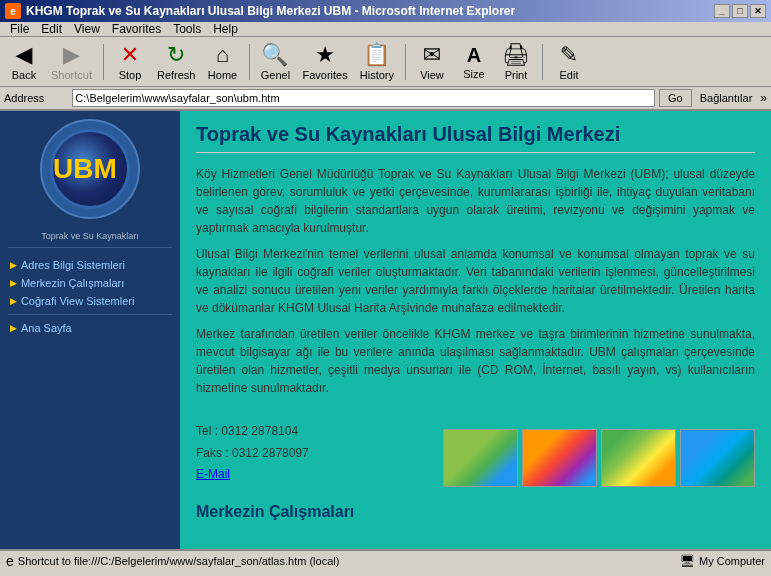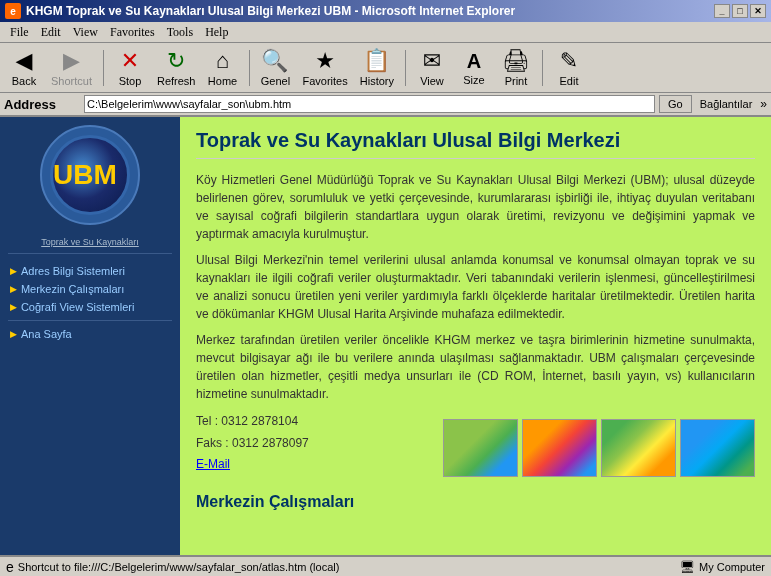--- a/index.html
+++ b/index.html
@@ -24,25 +24,24 @@
       width: 16px; height: 14px; border: 1px solid #888; background: #d4d0c8;
       color: black; font-size: 9px; display: flex; align-items: center; justify-content: center; cursor: pointer;
     }
     .title-btn.close { background: #d4d0c8; }
 
     
     .menu-bar {
       background: #d4d0c8;
       display: flex;
       gap: 0;
-      padding: 10px 4px;
+      padding: 4px 4px;
       border-bottom: 1px solid #888;
       height: 15px;
       align-items: center;
-      font-family: Liberation Serif, serif;
     }
     .menu-item {
       padding: 1px 6px;
       font-size: 12px;
       cursor: pointer;
       color: black;
     }
 
     
     .toolbar {
@@ -75,21 +74,21 @@
     
     .address-bar {
       background: #d4d0c8;
       display: flex;
       align-items: center;
       padding: 2px 4px;
       border-bottom: 2px solid #888;
       height: 24px;
       gap: 4px;
     }
-    .address-label { font-size: 13px; font-weight: bold; }
+    .address-label { font-size: 11px; font-weight: normal; }
     .address-input {
       flex: 1;
       height: 18px;
       border: 1px solid #888;
       font-size: 11px;
       padding: 0 2px;
       background: white;
       margin-left: 24px;
     }
     .address-go {
@@ -160,29 +159,28 @@
       gap: 4px;
     }
     .nav-arrow { font-size: 9px; color: #ffcc00; }
     .sidebar-divider { border-top: 1px solid #3a5a8a; margin: 4px 0; }
     .sidebar-text {
       color: #aabbcc;
       font-size: 9px;
       text-align: center;
       margin-bottom: 4px;
       line-height: 1.3;
-      text-decoration: underline;
     }
 
     
     .content {
       flex: 1;
       padding: 12px 16px;
       overflow-y: auto;
-      background: #bef264;
+      background: #14b8a6;
     }
     .content h1 {
       font-size: 20px;
       color: #003366;
       margin-bottom: 12px;
       font-weight: bold;
       border-bottom: 1px solid #ccc;
       padding-bottom: 6px;
     }
     .content h2 {
@@ -205,21 +203,21 @@
     }
     .contact-info {
       font-size: 12px;
       color: #333;
       line-height: 1.8;
     }
     .contact-link { color: blue; text-decoration: underline; cursor: pointer; }
     .content-bottom {
       display: flex;
       gap: 16px;
-      margin-top: 8px;
+      margin-top: 24px;
     }
     .content-text-left { flex: 1; }
     .content-images-right { flex-shrink: 0; }
 
     
     .status-bar {
       background: #d4d0c8;
       border-top: 2px solid #888;
       display: flex;
       align-items: center;

